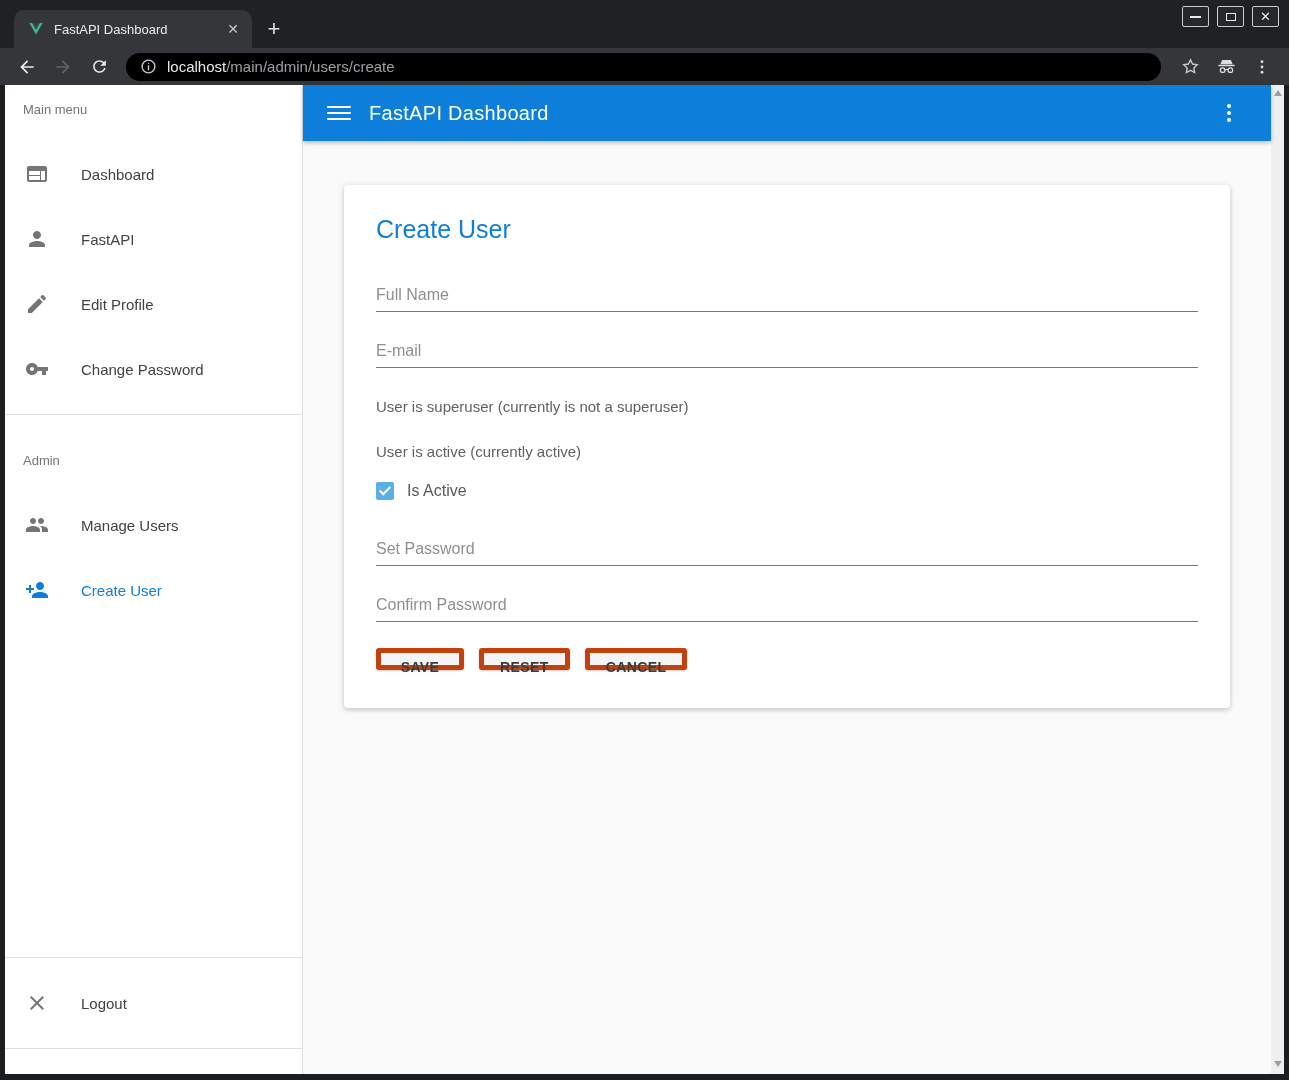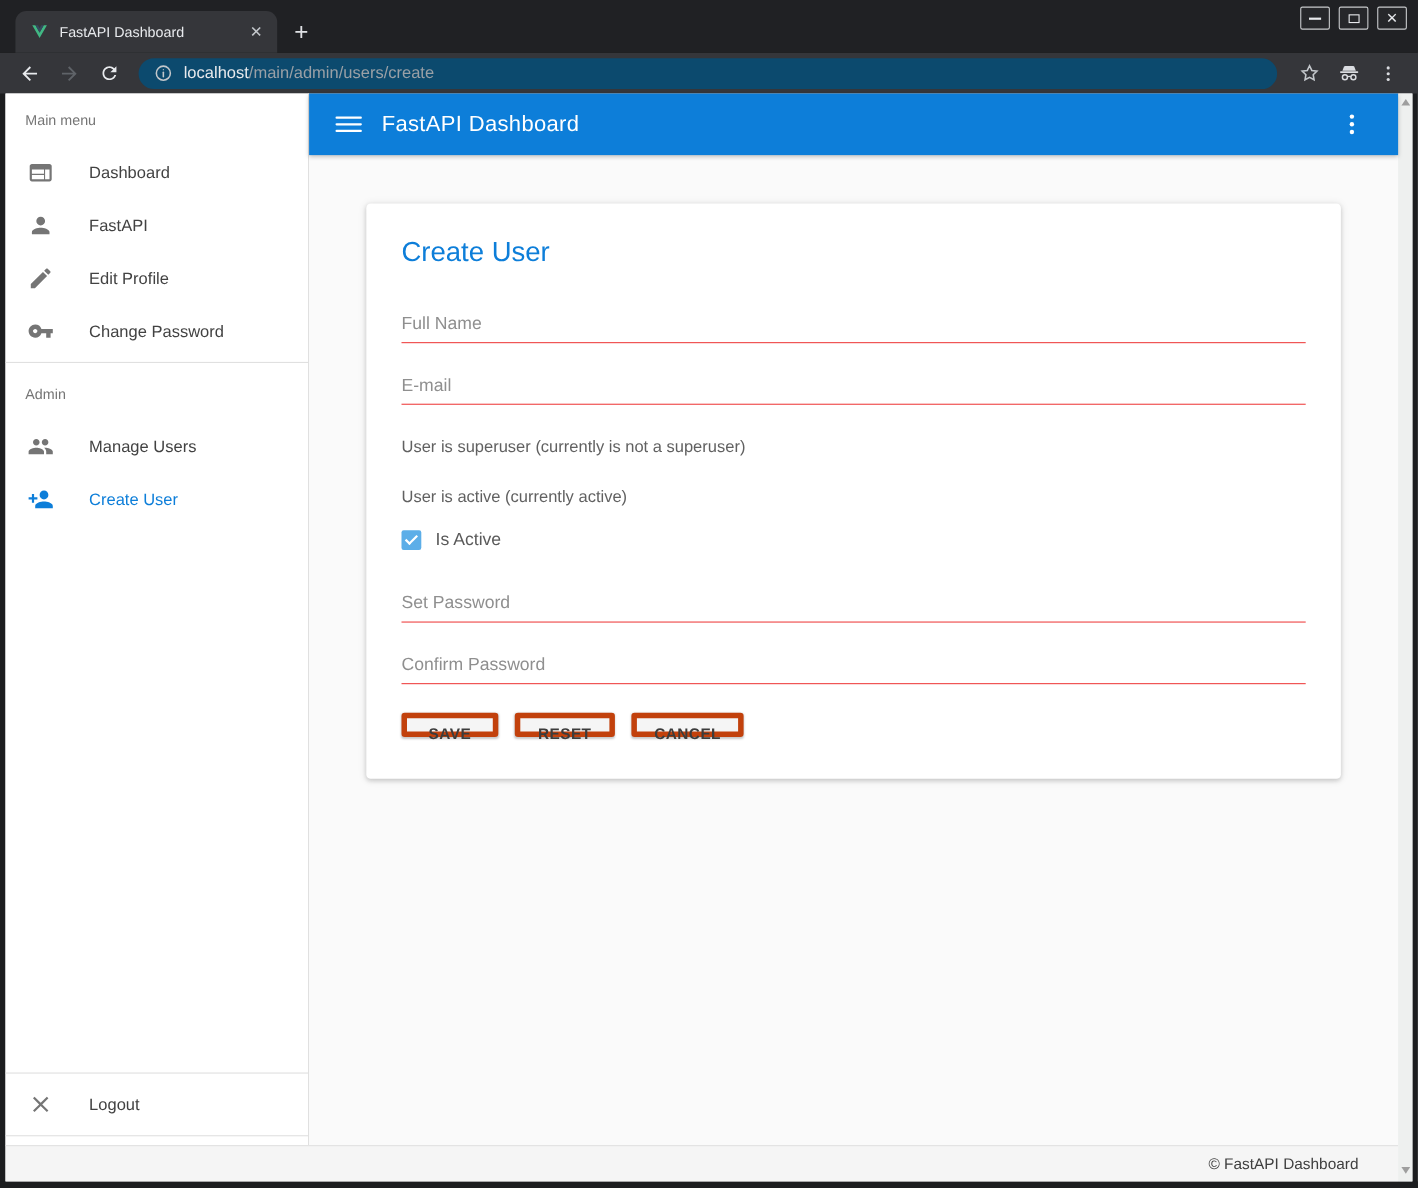--- a/index.html
+++ b/index.html
@@ -18,33 +18,33 @@
             display:flex; align-items:center; justify-content:center; border-radius:50%; }
   .win-controls { position:absolute; right:10px; top:6px; display:flex; gap:8px; }
   .win-btn { width:27px; height:21px; border:1px solid #c8cacc; border-radius:2px; background:#26272a;
              display:flex; align-items:center; justify-content:center; }
   .glyph-min { width:11px; height:2px; background:#e8eaed; }
   .glyph-max { width:10px; height:8px; border:1.5px solid #e8eaed; }
   .glyph-x { color:#e8eaed; font-size:13px; line-height:1; }
 
   .toolbar { height:37px; background:#35363a; display:flex; align-items:center; padding:0 12px; gap:6px; }
   .tool-icon { width:30px; height:30px; display:flex; align-items:center; justify-content:center; border-radius:50%; flex:0 0 auto; }
-  .omnibox { flex:1; height:28px; background:#0c4a6e; border-radius:14px; margin:0 8px 0 6px;
+  .omnibox { flex:1; height:28px; background:#000000; border-radius:14px; margin:0 8px 0 6px;
              display:flex; align-items:center; padding:0 14px; gap:10px; min-width:0; }
   .url-text { font-size:15px; white-space:nowrap; overflow:hidden; }
   .url-host { color:#e8eaed; }
   .url-path { color:#9aa0a6; }
 
   
   .viewport { position:relative; height:989px; margin:0 5px; display:flex; background:#fafafa; }
   .page { flex:1; display:flex; flex-direction:column; min-width:0; }
   .page-body { flex:1; display:flex; min-height:0; }
 
   
-  .sidebar { width:276px; background:#ffffff; border-right:1px solid #e0e0e0; display:flex; flex-direction:column; }
+  .sidebar { width:298px; background:#ffffff; border-right:1px solid #e0e0e0; display:flex; flex-direction:column;gap:17px; }
   .subheader { height:48px; display:flex; align-items:center; padding-left:18px; color:#757575; font-size:13px; }
   .nav-item { height:48px; display:flex; align-items:center; padding-left:20px; cursor:pointer;text-align:center; }
   .nav-icon { width:24px; height:24px; color:#757575; flex:0 0 auto; }
   .nav-label { margin-left:32px; font-size:15px; color:#424242; }
   .nav-item.active .nav-icon { color:#0d7ed9; }
   .nav-item.active .nav-label { color:#0d7ed9; }
   .divider { border-top:1px solid #e0e0e0; margin:4px 0; }
   .sidebar-spacer { flex:1; }
   .sidebar-bottom-pad { height:4px; }
 
@@ -306,23 +306,20 @@
               <div class="btn-row">
                 <button class="btn">SAVE</button>
                 <button class="btn">RESET</button>
                 <button class="btn">CANCEL</button>
               </div>
             </div>
           </div>
         </div>
       </div>
 
-      <footer class="footer">
-        <span>© FastAPI Dashboard</span>
-      </footer>
     </div>
 
     <div class="scrollbar">
       <span class="sb-up"></span>
       <span class="sb-down"></span>
     </div>
   </div>
 
   <div class="window-bottom"></div>
 </div>

